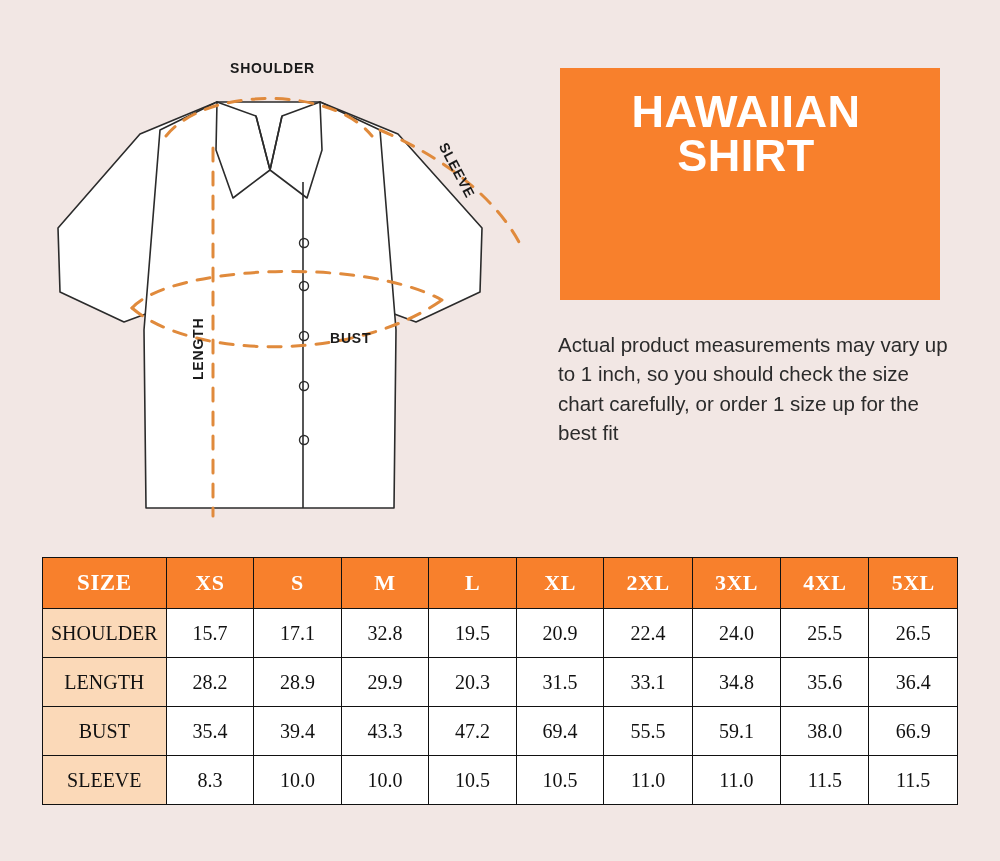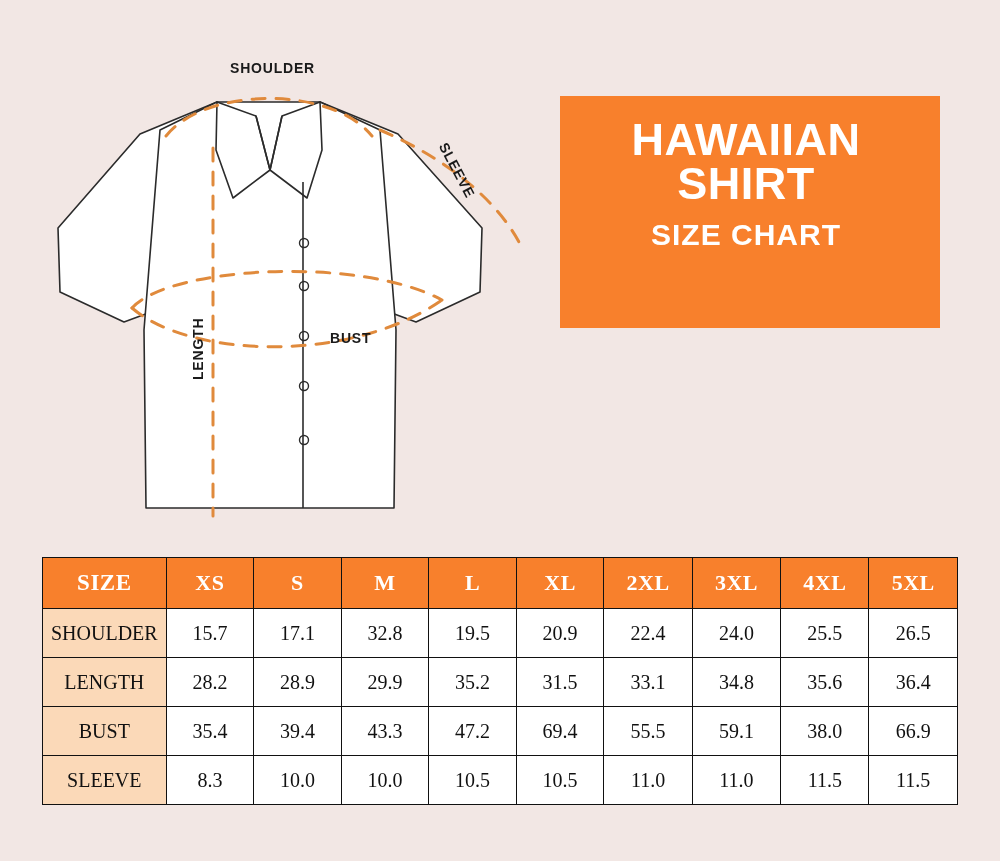--- a/index.html
+++ b/index.html
@@ -54,21 +54,21 @@
   #label-length {
     left: 170px; top: 350px;
     transform: rotate(-90deg);
     transform-origin: left top;
   }
 
   
   #title-card {
     position: absolute;
     left: 560px;
-    top: 96px;
+    top: 68px;
     width: 380px;
     height: 232px;
     background: #f8802c;
     box-sizing: border-box;
     padding: 22px 28px 16px 20px;
     text-align: center;
     color: #ffffff;
   }
   #title-main {
     font-size: 45px;
@@ -181,23 +181,23 @@
     </svg>
 
     <div class="anno-label" id="label-shoulder">SHOULDER</div>
     <div class="anno-label" id="label-sleeve">SLEEVE</div>
     <div class="anno-label" id="label-bust">BUST</div>
     <div class="anno-label" id="label-length">LENGTH</div>
   </div>
 
   <div id="title-card">
     <div id="title-main">HAWAIIAN SHIRT</div>
-    <div id="title-sub">SIZE CHART</div>
   </div>
 
+  <div id="note-text">Actual product measurements may vary up to 1 inch, so you should check the size chart carefully, or order 1 size up for the best fit</div>
 </div>
 
 <table id="size-table">
   <thead>
     <tr>
         <th class="col-first">SIZE</th>
         <th class="col-size">XS</th>
         <th class="col-size">S</th>
         <th class="col-size">M</th>
         <th class="col-size">L</th>
@@ -219,21 +219,21 @@
         <td class="col-size">22.4</td>
         <td class="col-size">24.0</td>
         <td class="col-size">25.5</td>
         <td class="col-size">26.5</td>
       </tr>
       <tr>
         <td class="col-first">LENGTH</td>
         <td class="col-size">28.2</td>
         <td class="col-size">28.9</td>
         <td class="col-size">29.9</td>
-        <td class="col-size">35.2</td>
+        <td class="col-size">20.3</td>
         <td class="col-size">31.5</td>
         <td class="col-size">33.1</td>
         <td class="col-size">34.8</td>
         <td class="col-size">35.6</td>
         <td class="col-size">36.4</td>
       </tr>
       <tr>
         <td class="col-first">BUST</td>
         <td class="col-size">35.4</td>
         <td class="col-size">39.4</td>

